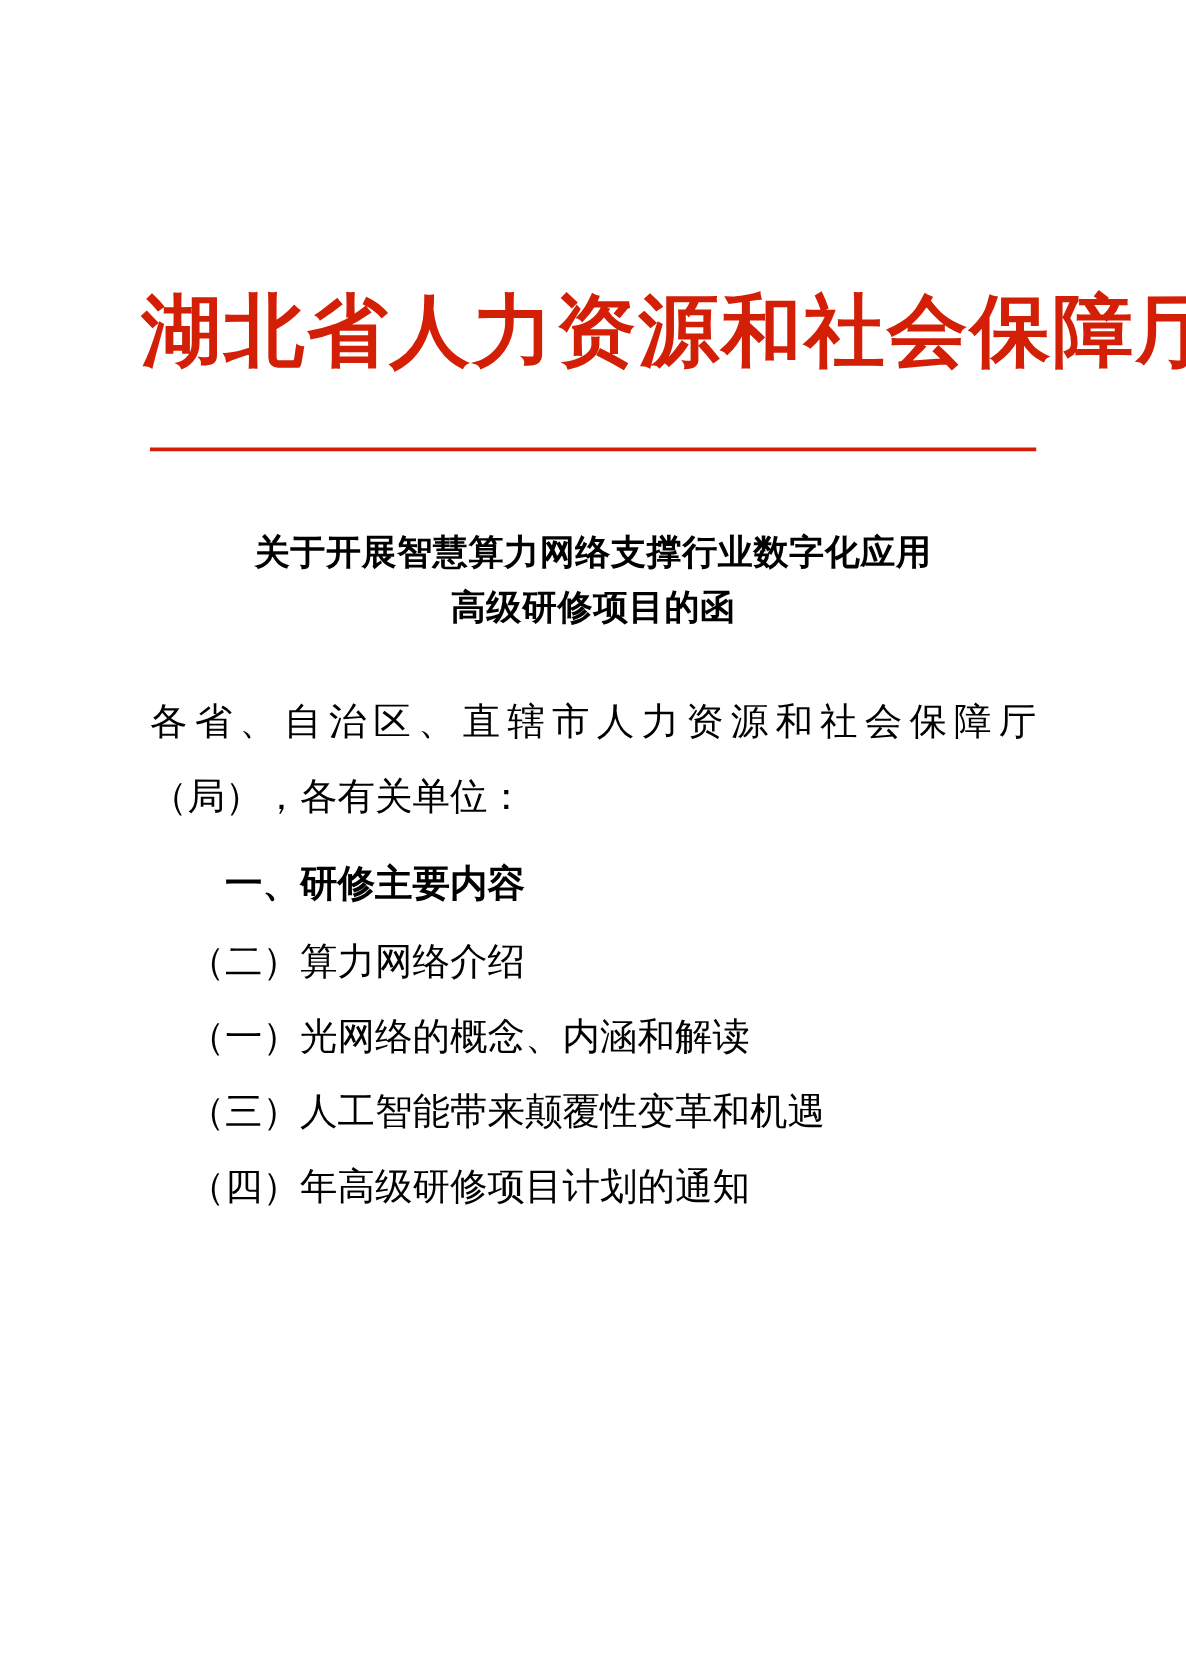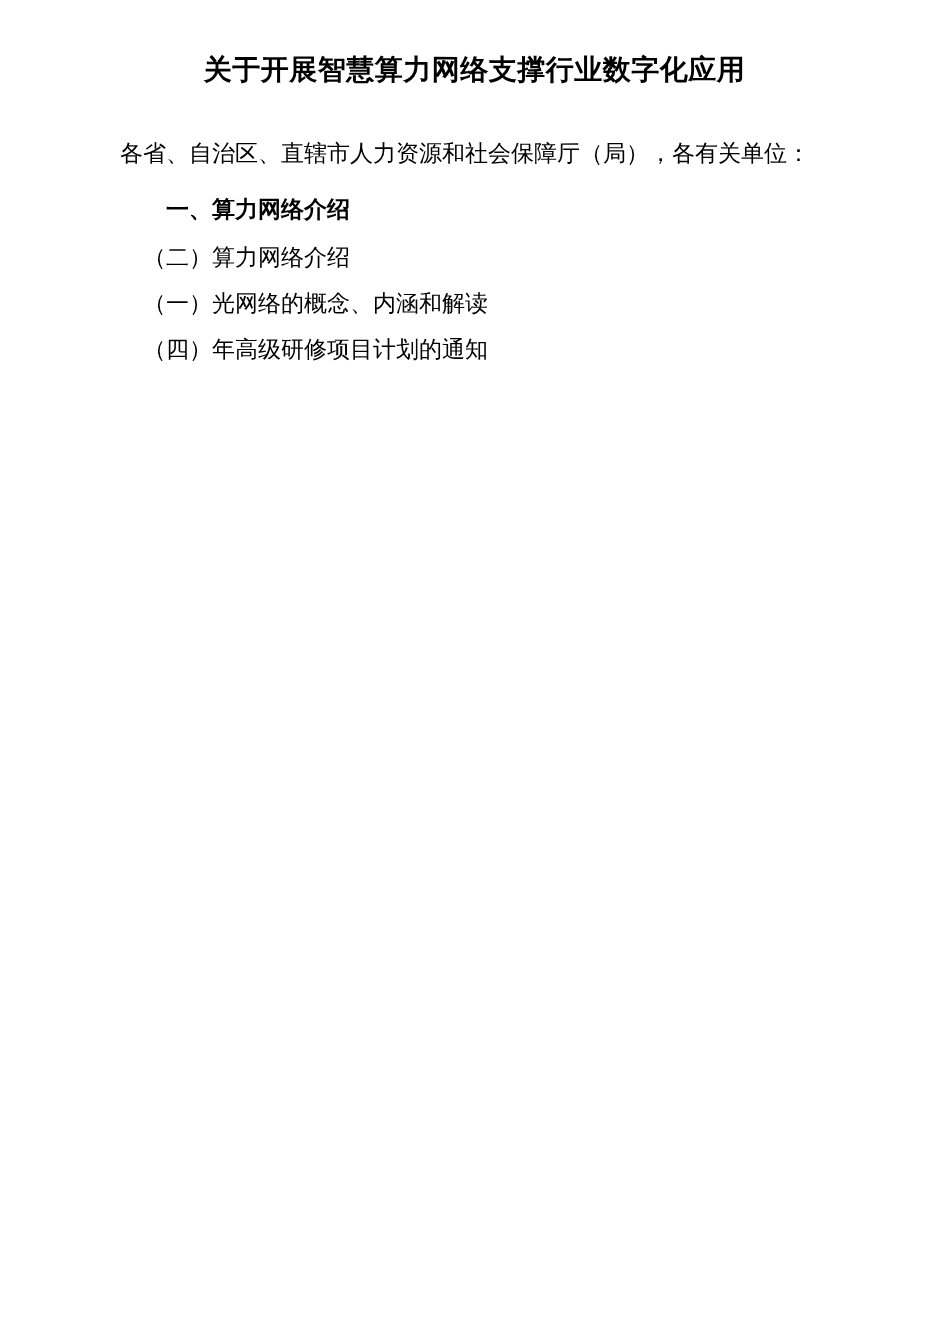--- a/index.html
+++ b/index.html
@@ -36,33 +36,33 @@
     white-space: nowrap;
     transform: scaleX(1.02);
   }
   .red-rule {
     margin-top: 58px;
     height: 3px;
     background: #d21f06;
     width: 100%;
   }
   .doc-title {
-    margin-top: 48px;
+    margin-top: 60px;
     text-align: center;
     font-weight: 700;
     font-size: 28px;
     line-height: 1.55;
     letter-spacing: 0.5px;
   }
   .doc-title .line {
     display: block;
   }
   .body-text {
     margin-top: 40px;
-    font-size: 23px;
+    font-size: 30px;
     line-height: 2.0;
     text-align: justify;
     text-justify: inter-ideograph;
   }
   .para {
     margin: 0 0 2px 0;
   }
   .para.indent {
     text-indent: 2em;
   }
@@ -74,31 +74,37 @@
   .list-item {
     text-indent: 1em;
     margin: 0;
   }
 </style>
 </head>
 <body>
 
 <div class="page">
 
+  <div class="doc-header">
+    <div class="org-title">湖北省人力资源和社会保障厅</div>
+    <div class="red-rule"></div>
+  </div>
 
   <div class="doc-title">
     <span class="line">关于开展智慧算力网络支撑行业数字化应用</span>
+    <span class="line">高级研修项目的函</span>
   </div>
 
   <div class="body-text">
 
     <p class="para">各省、自治区、直辖市人力资源和社会保障厅（局），各有关单位：</p>
 
 
-    <p class="para section-heading">一、算力网络介绍</p>
+    <p class="para section-heading">一、研修主要内容</p>
 
     <p class="para list-item">（二）算力网络介绍</p>
     <p class="para list-item">（一）光网络的概念、内涵和解读</p>
+    <p class="para list-item">（三）人工智能带来颠覆性变革和机遇</p>
     <p class="para list-item">（四）年高级研修项目计划的通知</p>
 
   </div>
 
 </div>
 
 </body></html>

